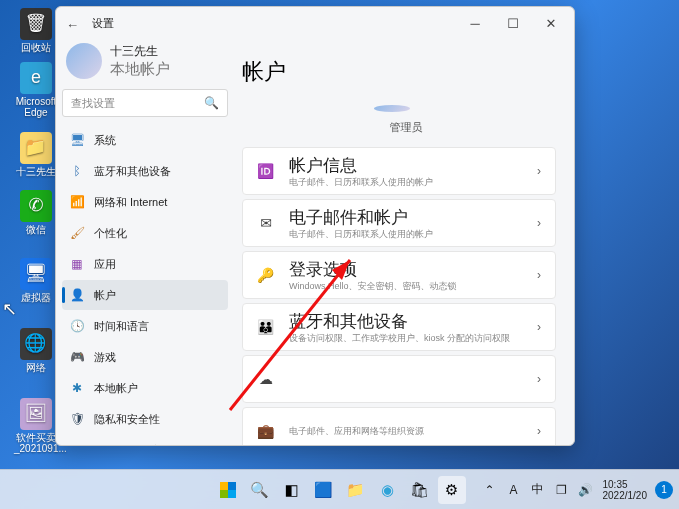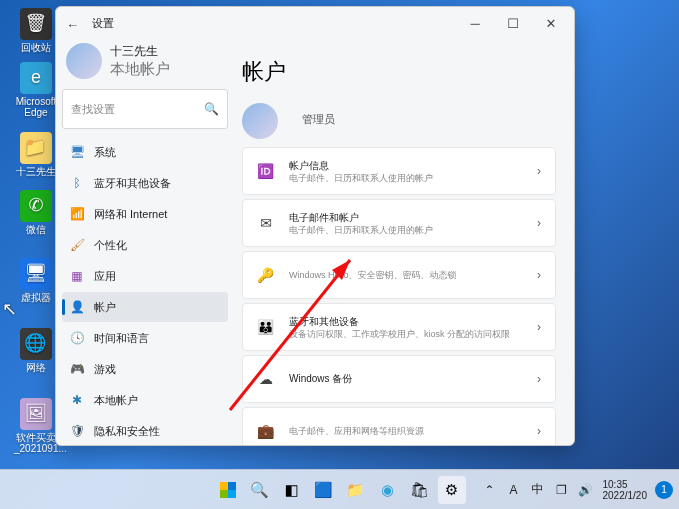--- a/index.html
+++ b/index.html
@@ -23,39 +23,39 @@
 .title-back { width: 20px; font-size: 13px; color: #444; }
 .title-text { font-size: 11px; color: #222; margin-left: 6px; flex: 1; }
 .tb-btn { width: 38px; height: 28px; display: flex; align-items: center; justify-content: center; font-size: 13px; color: #444; }
 
 .content { flex: 1; display: flex; overflow: hidden; }
 .sidebar { width: 180px; padding: 4px 8px 4px 6px; }
 .profile { display: flex; align-items: center; gap: 8px; margin-bottom: 10px; padding-left: 4px; }
 .avatar { width: 36px; height: 36px; border-radius: 50%; background: linear-gradient(135deg,#8fb8e8,#d9d3ea); }
 .profile .nm { font-size: 12px; font-weight: 400; color: #222; }
 .profile .sub { font-size: 15px; color: #777; }
-.searchbox { background: #fff; border: 1px solid #d7d7d7; height: 40px; display: flex; align-items: center; padding: 0 8px; border-radius: 3px; margin-bottom: 8px; }
+.searchbox { background: #fff; border: 1px solid #d7d7d7; height: 28px; display: flex; align-items: center; padding: 0 8px; border-radius: 3px; margin-bottom: 8px; }
 .searchbox span.lbl { flex: 1; font-size: 11px; color: #888; }
 .searchbox span.icn { font-size: 12px; color: #666; }
 
 .nav-item { display: flex; align-items: center; gap: 10px; height: 30px; padding: 0 8px; margin: 1px 0; border-radius: 4px; font-size: 11px; color: #222; }
 .nav-item .ic { width: 14px; text-align: center; font-size: 12px; }
 .nav-item.active { background: #e2e6ea; position: relative; }
 .nav-item.active::before { content: ''; position: absolute; left: 0; top: 7px; width: 3px; height: 16px; background: #0067c0; border-radius: 2px; }
 
 .main { flex: 1; padding: 18px 18px 12px 6px; overflow-y: auto; }
 .main h1 { font-size: 22px; font-weight: 400; margin-bottom: 10px; }
-.acct-head { display: flex; align-items: center; gap: 10px; margin-bottom: 18px; padding-left: 14px; height: 32px; }
+.acct-head { display: flex; align-items: center; gap: 10px; margin-bottom: 18px; padding-left: 14px; height: 32px; flex-direction: column; }
 .acct-head .av { width: 36px; height: 36px; border-radius: 50%; background: linear-gradient(135deg,#8fb8e8,#d9d3ea); position: relative; top: 8px; left: -14px; }
 .acct-head .txt { font-size: 11px; color: #555; position: relative; top: 6px; }
 
 .card { background: #fff; border: 1px solid #e6e6e6; border-radius: 4px; height: 48px; display: flex; align-items: center; padding: 0 14px; margin-bottom: 4px; gap: 14px; }
 .card .cic { width: 18px; font-size: 14px; color: #444; text-align: center; }
 .card .ctxt { flex: 1; }
-.card .ctit { font-size: 10px; color: #222; }
+.card .ctit { font-size: 17px; color: #222; }
 .card .cdesc { font-size: 9px; color: #888; line-height: 1.2; }
 .card .chev { font-size: 12px; color: #666; }
 
 
 .arrow { position: absolute; pointer-events: none; }
 
 .cursor { position: absolute; left: 2px; top: 298px; font-size: 18px; color: #fff; text-shadow: 0 0 2px #000; }
 
 
 .taskbar { position: absolute; bottom: 0; left: 0; right: 0; height: 40px; background: rgba(230,236,245,0.88); backdrop-filter: blur(10px); display: flex; align-items: center; border-top: 1px solid rgba(0,0,0,0.1); }
@@ -190,36 +190,36 @@
             <span class="cic">✉</span>
             <div class="ctxt">
               <div class="ctit">电子邮件和帐户</div>
               <div class="cdesc">电子邮件、日历和联系人使用的帐户</div>
             </div>
             <span class="chev">›</span>
           </div>
           <div class="card">
             <span class="cic">🔑</span>
             <div class="ctxt">
+              <div class="ctit">登录选项</div>
               <div class="cdesc">Windows Hello、安全密钥、密码、动态锁</div>
             </div>
             <span class="chev">›</span>
           </div>
           <div class="card">
             <span class="cic">👪</span>
             <div class="ctxt">
               <div class="ctit">蓝牙和其他设备</div>
               <div class="cdesc">设备访问权限、工作或学校用户、kiosk 分配的访问权限</div>
             </div>
             <span class="chev">›</span>
           </div>
           <div class="card">
             <span class="cic">☁</span>
             <div class="ctxt">
-              <div class="ctit">Windows 备份</div>
             </div>
             <span class="chev">›</span>
           </div>
           <div class="card">
             <span class="cic">💼</span>
             <div class="ctxt">
               <div class="cdesc">电子邮件、应用和网络等组织资源</div>
             </div>
             <span class="chev">›</span>
           </div>

